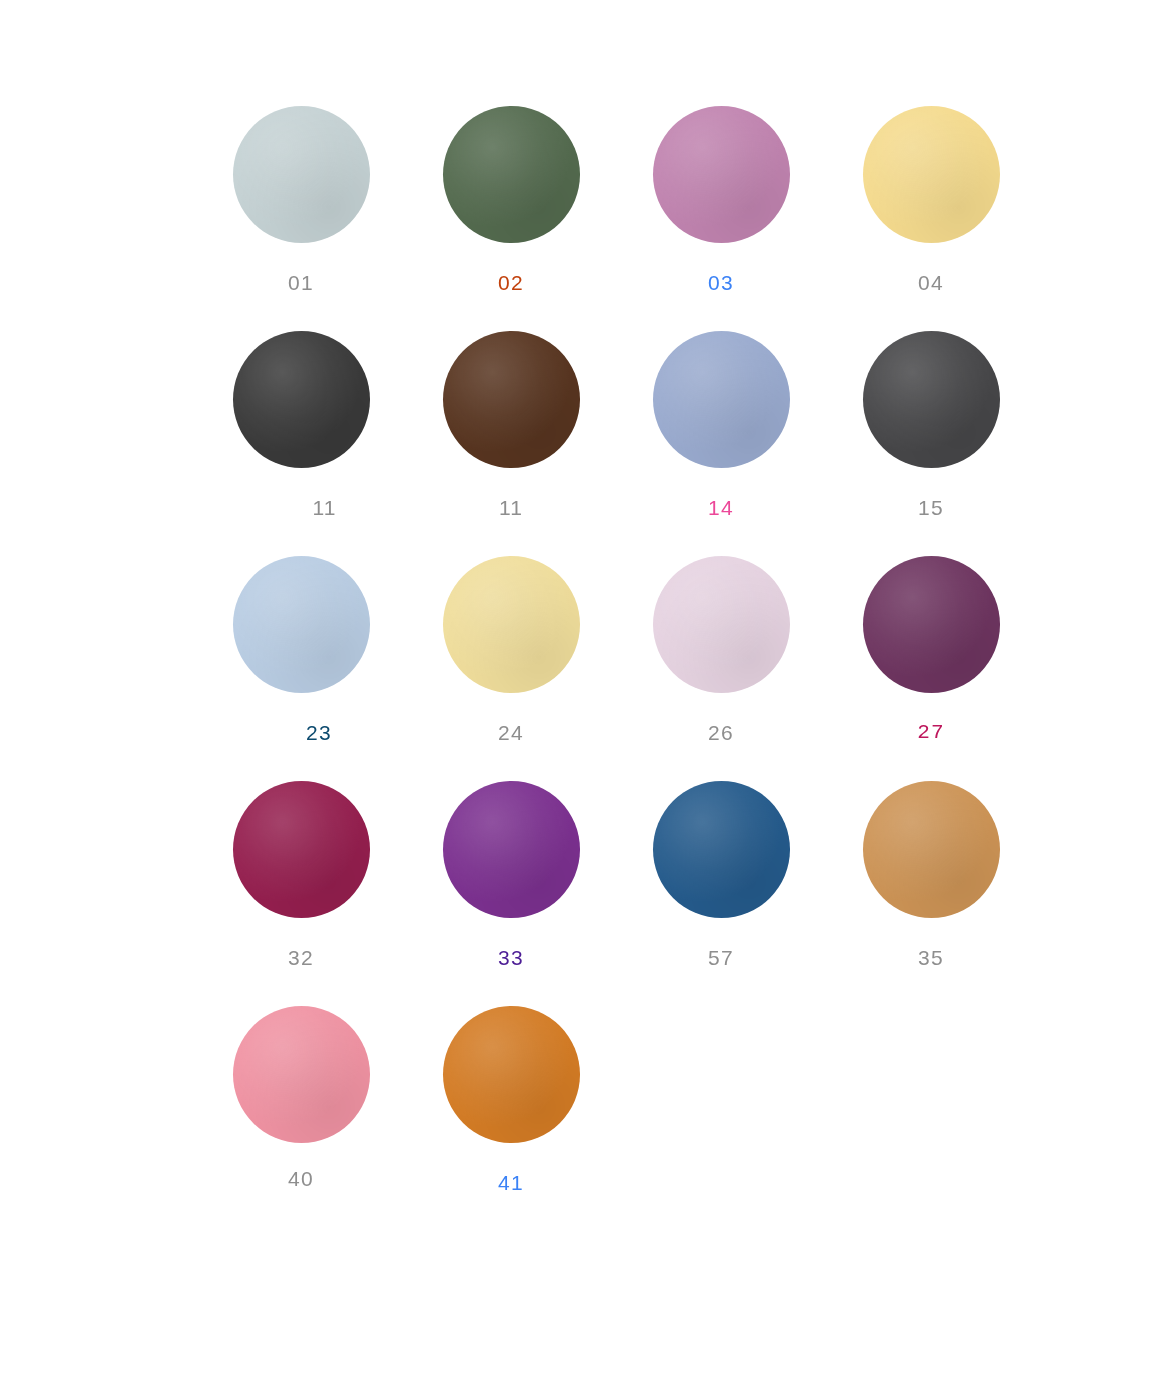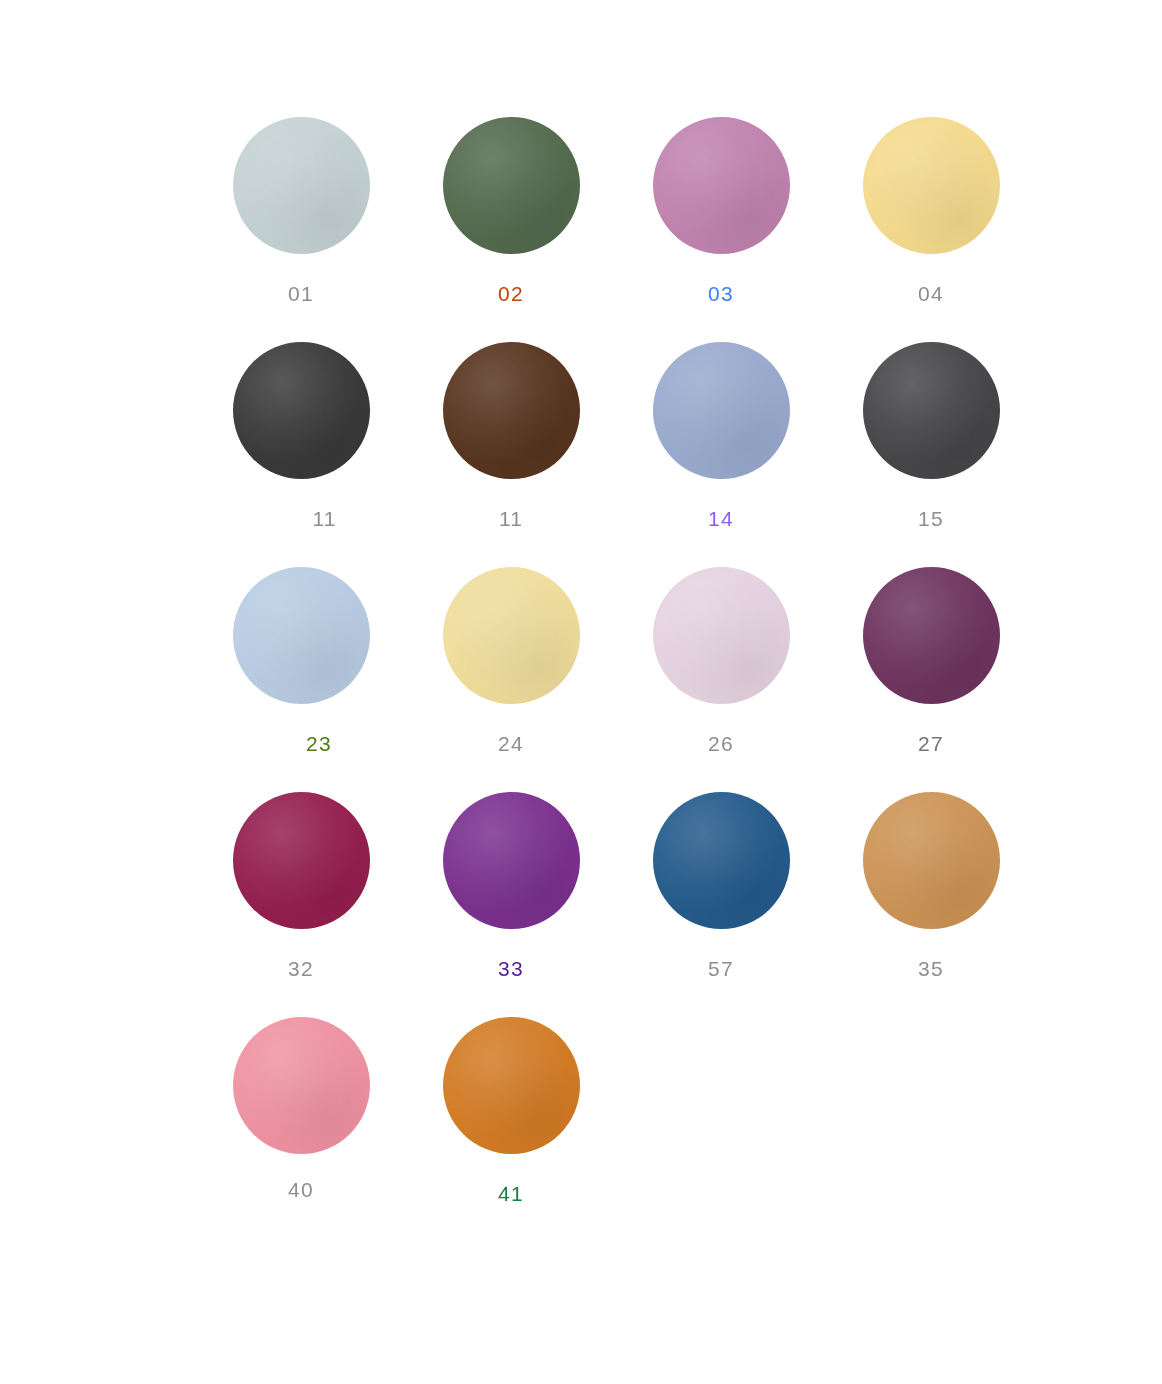--- a/index.html
+++ b/index.html
@@ -19,21 +19,21 @@
     position: relative;
     width: 1162px;
     height: 1384px;
     background: #ffffff;
     box-sizing: border-box;
   }
 
   .swatch-grid {
     position: absolute;
     left: 196px;
-    top: 104px;
+    top: 93px;
     width: 800px;
     display: grid;
     grid-template-columns: repeat(4, 210px);
     grid-auto-rows: 225px;
     column-gap: 0px;
     row-gap: 0px;
   }
 
   .swatch-cell {
     position: relative;
@@ -122,51 +122,51 @@
       <div class="swatch-cell">
         <div class="swatch-dot-wrap">
           <div class="swatch-dot" style="background: rgb(88, 53, 32);"></div>
         </div>
         <div class="swatch-label" style="color: rgb(142, 142, 142);">11</div>
       </div>
       <div class="swatch-cell">
         <div class="swatch-dot-wrap">
           <div class="swatch-dot" style="background: rgb(154, 171, 207);"></div>
         </div>
-        <div class="swatch-label" style="color: #8b5cf6;">14</div>
+        <div class="swatch-label" style="color: #ec4899;">14</div>
       </div>
       <div class="swatch-cell">
         <div class="swatch-dot-wrap">
           <div class="swatch-dot" style="background: rgb(71, 71, 73);"></div>
         </div>
         <div class="swatch-label" style="color: rgb(142, 142, 142);">15</div>
       </div>
       <div class="swatch-cell">
         <div class="swatch-dot-wrap">
           <div class="swatch-dot" style="background: rgb(185, 205, 227);"></div>
         </div>
-        <div class="swatch-label" style="color: #4d7c0f; margin-left: 36px;">23</div>
+        <div class="swatch-label" style="color: #0c4a6e; margin-left: 36px;">23</div>
       </div>
       <div class="swatch-cell">
         <div class="swatch-dot-wrap">
           <div class="swatch-dot" style="background: rgb(240, 222, 156);"></div>
         </div>
         <div class="swatch-label" style="color: rgb(142, 142, 142);">24</div>
       </div>
       <div class="swatch-cell">
         <div class="swatch-dot-wrap">
           <div class="swatch-dot" style="background: rgb(230, 211, 225);"></div>
         </div>
         <div class="swatch-label" style="color: rgb(142, 142, 142);">26</div>
       </div>
       <div class="swatch-cell">
         <div class="swatch-dot-wrap">
           <div class="swatch-dot" style="background: rgb(110, 53, 96);"></div>
         </div>
-        <div class="swatch-label" style="color: #737373;">27</div>
+        <div class="swatch-label" style="color: #be185d; font-family: Liberation Mono, monospace;">27</div>
       </div>
       <div class="swatch-cell">
         <div class="swatch-dot-wrap">
           <div class="swatch-dot" style="background: rgb(149, 31, 79);"></div>
         </div>
         <div class="swatch-label" style="color: rgb(142, 142, 142);">32</div>
       </div>
       <div class="swatch-cell">
         <div class="swatch-dot-wrap">
           <div class="swatch-dot" style="background: rgb(124, 49, 144);"></div>
@@ -188,16 +188,16 @@
       <div class="swatch-cell">
         <div class="swatch-dot-wrap">
           <div class="swatch-dot" style="background: rgb(240, 147, 163);"></div>
         </div>
         <div class="swatch-label" style="color: rgb(142, 142, 142); margin-top: 25px;">40</div>
       </div>
       <div class="swatch-cell">
         <div class="swatch-dot-wrap">
           <div class="swatch-dot" style="background: rgb(212, 124, 37);"></div>
         </div>
-        <div class="swatch-label" style="color: #15803d;">41</div>
+        <div class="swatch-label" style="color: #3b82f6;">41</div>
       </div>
     </div>
 </div>
 
 </body></html>

